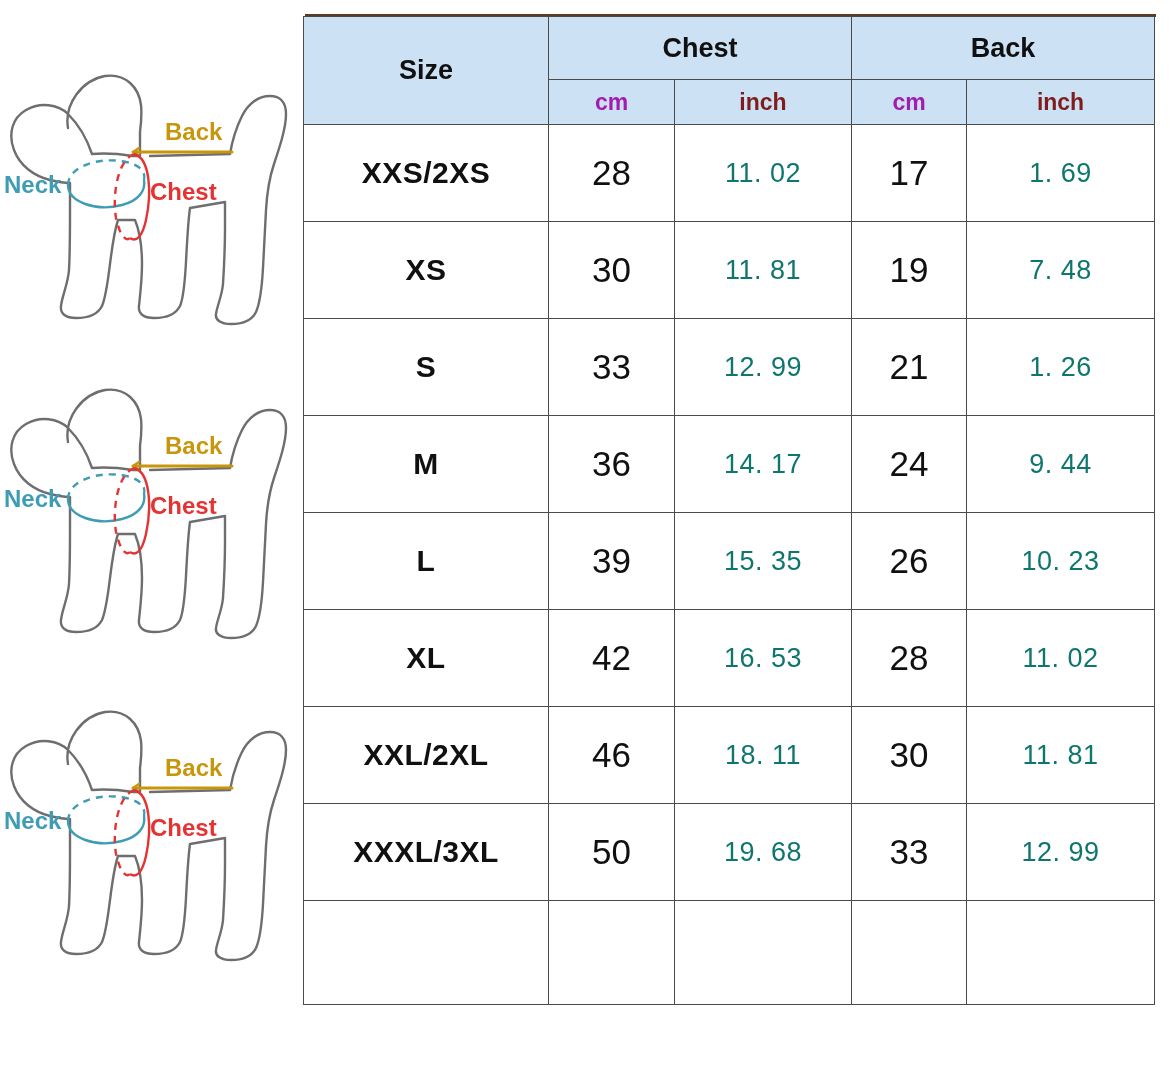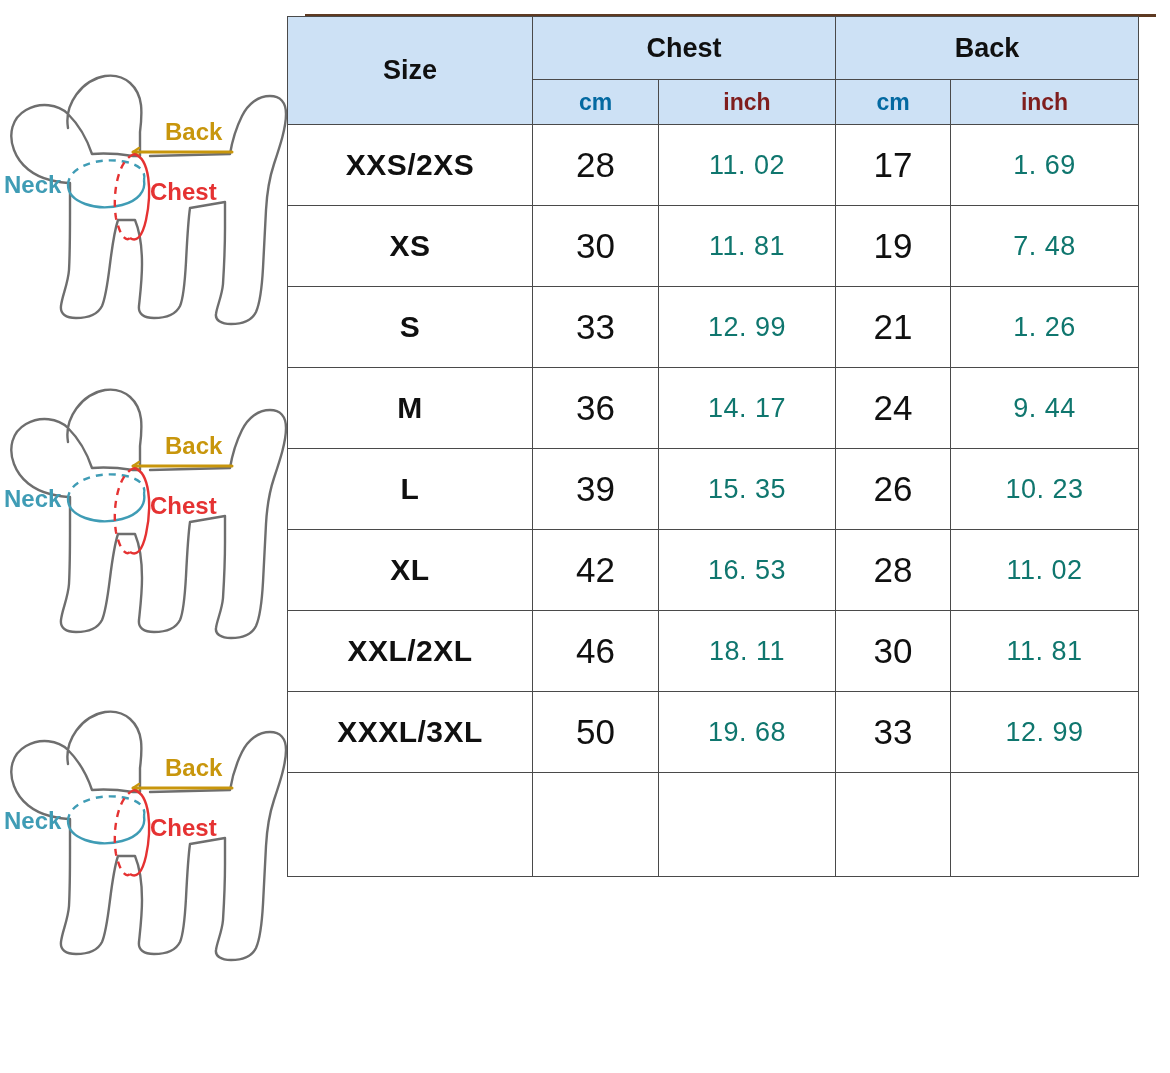--- a/index.html
+++ b/index.html
@@ -29,21 +29,21 @@
     width: 300px;
   }
   #dog-figure-1 { top: 52px;  height: 300px; }
   #dog-figure-2 { top: 366px; height: 300px; }
   #dog-figure-3 { top: 683px; height: 310px; }
   .dog-figure svg { display: block; width: 100%; height: 100%; }
 
   
   #size-chart-table {
     position: absolute;
-    left: 287px;
+    left: 303px;
     top: 16px;
     width: 851px;
     border-collapse: collapse;
     table-layout: fixed;
     background: #ffffff;
   }
   #size-chart-table col.c-size  { width: 245px; }
   #size-chart-table col.c-ccm   { width: 126px; }
   #size-chart-table col.c-cin   { width: 177px; }
   #size-chart-table col.c-bcm   { width: 115px; }
@@ -62,25 +62,25 @@
     font-size: 27px;
     font-weight: bold;
     color: #101010;
     border-bottom: 2px solid #5a5f66;
   }
   .head-row-2 th {
     background: #cde1f5;
     height: 44px;
     font-size: 23px;
     font-weight: bold;
-    color: #0369a1;
+    color: #a21caf;
   }
   .head-row-2 th.unit-inch { color: #7f1d1d; }
 
-  tbody tr { height: 81px; }
+  tbody tr { height: 97px; }
   tbody td {
     font-size: 27px;
     color: #101010;
     border-top: 1px solid #555a60;
     border-bottom: 1px solid #555a60;
   }
   td.size-cell {
     font-size: 30px;
     font-weight: bold;
     letter-spacing: 0.5px;

